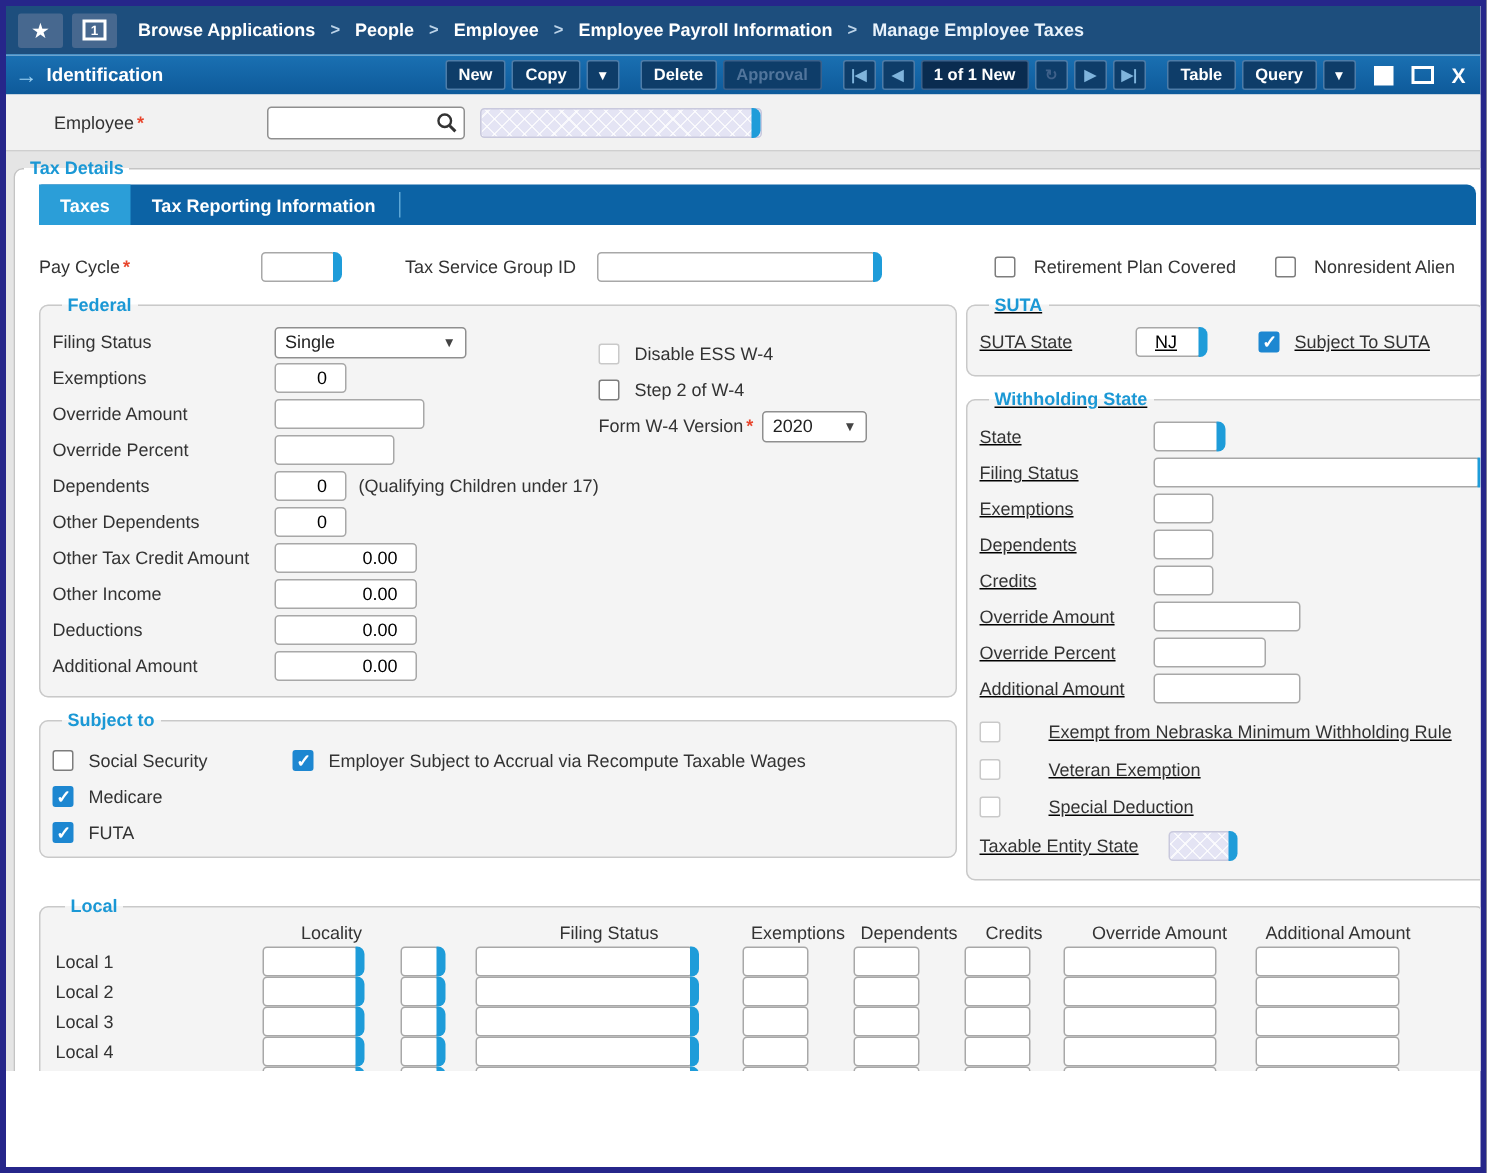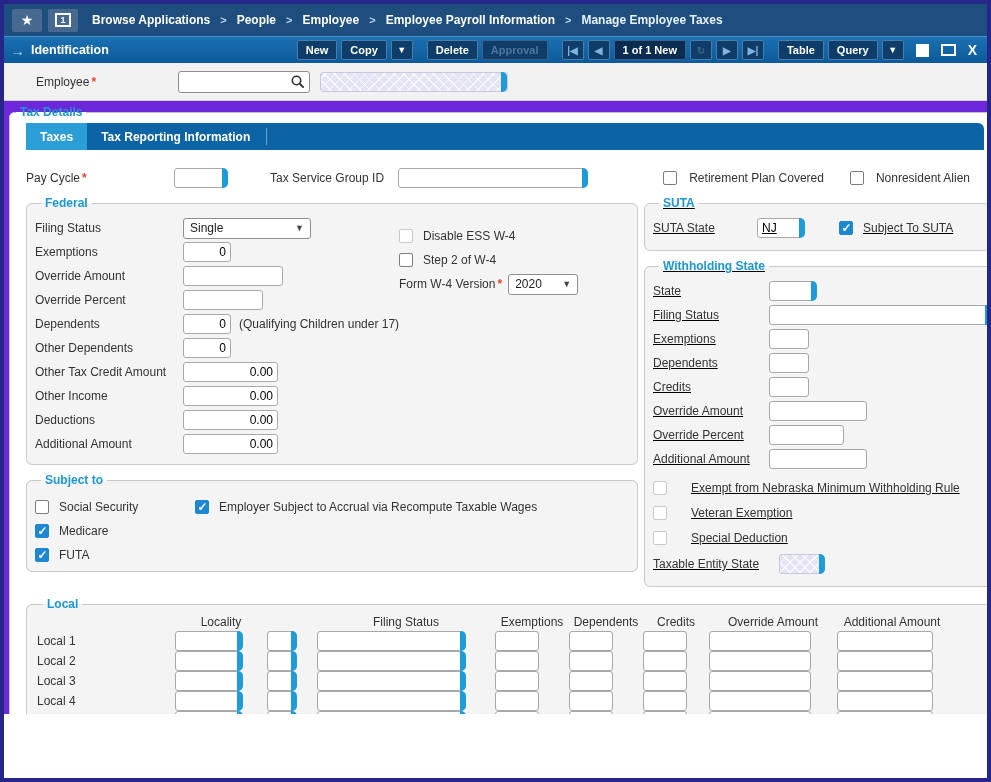--- a/index.html
+++ b/index.html
@@ -34,21 +34,21 @@
   .navglyph.dim { color:#3f618a; }
   .tb-record { background:#0a2c50; border:1px solid #3a618b; border-radius:2px; color:#fff;
                font-size:11px; font-weight:bold; padding:2px 8px; margin-left:4px; height:20px;
                display:inline-flex; align-items:center; }
   .tb-gap { width:10px; }
   .sq-solid { width:13px; height:13px; background:#fff; margin-left:12px; }
   .sq-outline { width:15px; height:12px; border:2px solid #fff; margin-left:12px; }
   .tb-x { color:#fff; font-size:14px; font-weight:bold; margin-left:12px; margin-right:4px; }
 
   
-  .content { background:#6d28d9; height:651px; overflow:hidden; }
+  .content { background:#e5e5e5; height:651px; overflow:hidden; }
   .emp-band { background:#f2f2f2; border-bottom:1px solid #cfcfcf; height:38px;
               display:flex; align-items:center; padding-left:32px; }
   .label { font-size:12px; color:#333; }
   .req { color:#e8452c; font-weight:bold; margin-left:2px; }
   .emp-label { width:142px; }
   .searchwrap { width:132px; height:22px; background:#fff; border:1px solid #8f8f8f; border-radius:3px;
                 display:flex; align-items:center; justify-content:flex-end; padding-right:3px; }
   .masked { background-color:#e4e4f4;
             background-image:repeating-linear-gradient(45deg, rgba(255,255,255,.75) 0 1px, transparent 1px 7px),
                              repeating-linear-gradient(-45deg, rgba(255,255,255,.75) 0 1px, transparent 1px 7px);
@@ -63,21 +63,21 @@
   .tabbar { margin:4px 16px 0 16px; height:27px; background:#0c63a5; border-radius:2px 6px 0 0;
             display:flex; align-items:stretch; }
   .tab { color:#fff; font-size:12px; font-weight:bold; display:flex; align-items:center;
          padding:0 14px; cursor:default; }
   .tab.active { background:#2b9ed8; }
   .tab-sep { width:1px; background:#5da7d6; margin:5px 2px; }
 
   
   .inpw { display:inline-flex; align-items:center; }
   input.fld { height:20px; border:1px solid #a8a8a8; border-radius:3px; font-size:12px;
-              padding:0 4px; font-family:"Liberation Sans",sans-serif; background:#fff; }
+              padding:0 12px; font-family:"Liberation Sans",sans-serif; background:#fff; }
   input.num { text-align:right; }
   .cap { width:6px; height:20px; background:#1e9cd9; border-radius:0 5px 5px 0; margin-left:-2px; }
   .select { background:#fff; border:1px solid #8f8f8f; border-radius:3px; height:21px;
             display:inline-flex; align-items:center; justify-content:space-between; padding:0 6px; }
   .sel-val { font-size:12px; color:#222; }
   .sel-arrow { font-size:9px; color:#444; margin-left:8px; }
   .cb { width:14px; height:14px; border:1px solid #7d7d7d; border-radius:2px; background:#fff;
         display:inline-block; position:relative; flex:0 0 auto; }
   .cb.checked { background:#1d87d1; border-color:#1d87d1; }
   .cb.checked::after { content:"✓"; position:absolute; left:1.5px; top:-1.5px; color:#fff;
@@ -101,21 +101,21 @@
   .w4col .frow { height:24px; }
 
   .subj-fs { margin-top:8px; padding:8px 8px 4px 8px; }
   .subj-row { display:flex; align-items:center; height:24px; }
   .subj-first { width:160px; display:flex; align-items:center; }
 
   .suta-fs { padding:6px 8px 10px 8px; }
   .wh-fs { margin-top:8px; padding:6px 8px 10px 8px; }
   .wh-label { width:116px; }
   .whcb-row { display:flex; align-items:center; height:25px; }
-  .whcb-row .cblabel { margin-left:24px; }
+  .whcb-row .cblabel { margin-left:32px; }
 
   .local-fs { margin:10px 10px 0 16px; padding:4px 10px 10px 10px; }
   .local-grid { display:grid;
     grid-template-columns:138px 92px 50px 178px 74px 74px 66px 128px 110px;
     align-items:center; }
   .lh { font-size:12px; color:#333; text-align:center; padding-bottom:2px; }
   .local-row-label { font-size:12px; color:#333; }
 
   .footer { display:flex; justify-content:flex-end; padding:6px 18px 0 0; }
 

